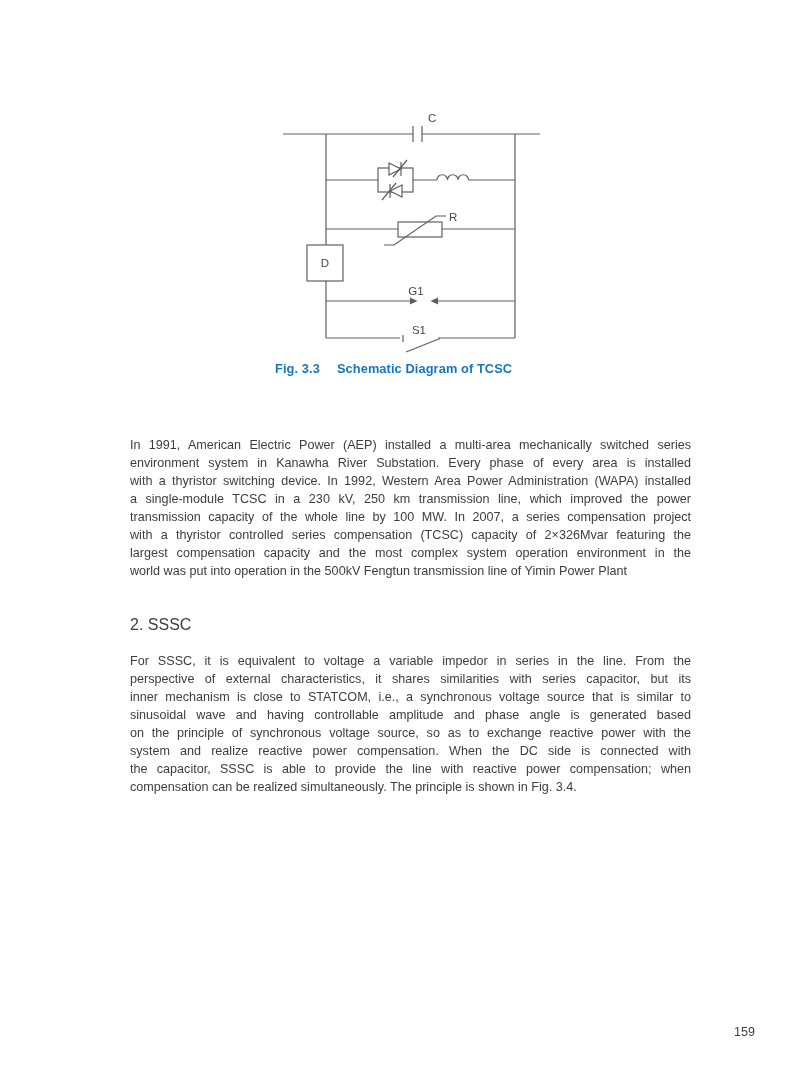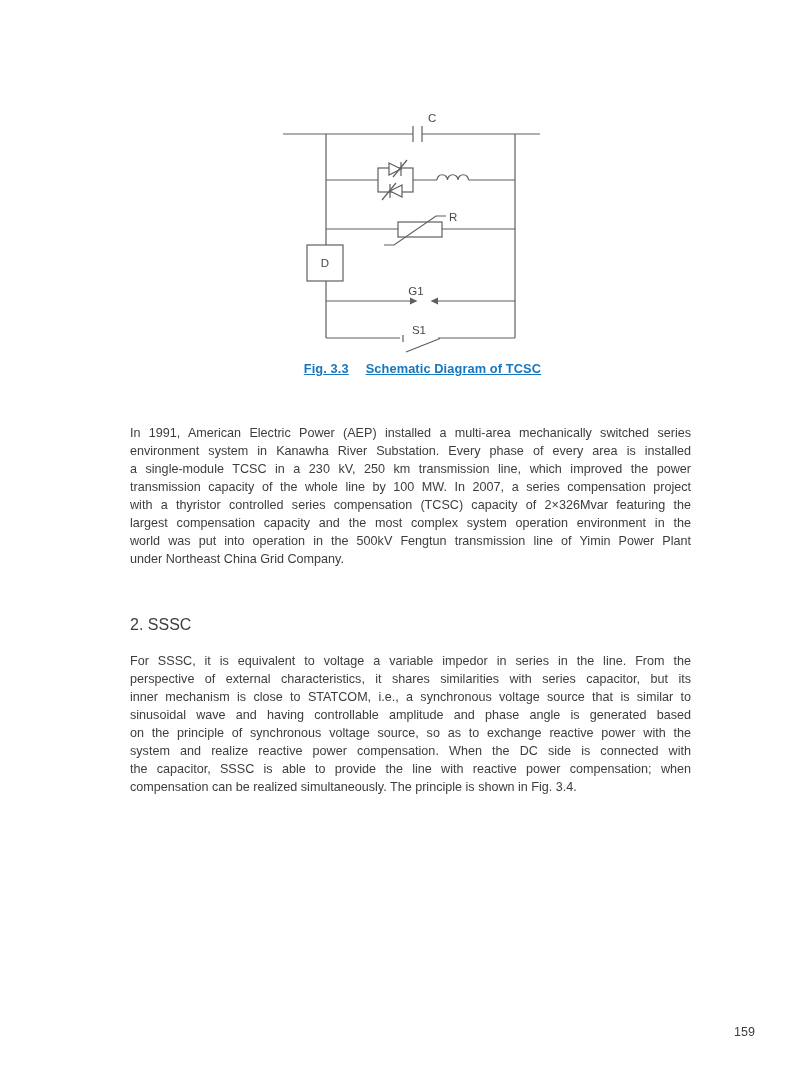--- a/index.html
+++ b/index.html
@@ -8,36 +8,35 @@
     width:793px; height:1077px;
     background:#ffffff;
     font-family:"Liberation Sans", sans-serif;
     color:#3d3d3d;
     overflow:hidden;
     margin:0 auto;
   }
   .schematic { position:absolute; left:270px; top:105px; }
   .schematic text { font-family:"Liberation Sans", sans-serif; }
   .figcaption {
-    position:absolute; left:261px; top:361px; width:280px;
-    text-align:right;
+    position:absolute; left:275px; top:361px; width:280px;
+    text-align:left;
     font-size:12.8px; font-weight:bold;
     color:#1577c0;
     letter-spacing:0.1px;
-    text-decoration:underline;
   }
   .figcaption .fignum { margin-right:17px; }
   .para {
     position:absolute; left:130px; width:561px;
     font-size:12.6px; line-height:18px;
     color:#3d3d3d;
   }
   .para .tline { text-align:justify; text-align-last:justify; }
   .para .tline:last-child { text-align-last:left; }
-  #para-history { top:424px; }
+  #para-history { top:436px; }
   .section-heading {
     position:absolute; left:130px; top:616px;
     font-size:16px; line-height:18px; color:#3d3d3d;
   }
   #para-sssc { top:652px; }
   .page-number {
     position:absolute; left:734px; top:1025px;
     font-size:12.5px; color:#3d3d3d;
   }
 </style>
@@ -95,26 +94,26 @@
     </g>
   </svg>
 
   <div class="figcaption">
     <span class="fignum">Fig. 3.3</span><span>Schematic Diagram of TCSC</span>
   </div>
 
   <div class="para" id="para-history">
       <div class="tline">In 1991, American Electric Power (AEP) installed a multi-area mechanically switched series</div>
       <div class="tline">environment system in Kanawha River Substation. Every phase of every area is installed</div>
+      <div class="tline">with a thyristor switching device. In 1992, Western Area Power Administration (WAPA) installed</div>
       <div class="tline">a single-module TCSC in a 230 kV, 250 km transmission line, which improved the power</div>
       <div class="tline">transmission capacity of the whole line by 100 MW. In 2007, a series compensation project</div>
       <div class="tline">with a thyristor controlled series compensation (TCSC) capacity of 2×326Mvar featuring the</div>
       <div class="tline">largest compensation capacity and the most complex system operation environment in the</div>
       <div class="tline">world was put into operation in the 500kV Fengtun transmission line of Yimin Power Plant</div>
-      <div class="tline">under Northeast China Grid Company.</div>
     </div>
 
   <div class="section-heading">2. SSSC</div>
 
   <div class="para" id="para-sssc">
       <div class="tline">For SSSC, it is equivalent to voltage a variable impedor in series in the line. From the</div>
       <div class="tline">perspective of external characteristics, it shares similarities with series capacitor, but its</div>
       <div class="tline">inner mechanism is close to STATCOM, i.e., a synchronous voltage source that is similar to</div>
       <div class="tline">sinusoidal wave and having controllable amplitude and phase angle is generated based</div>
       <div class="tline">on the principle of synchronous voltage source, so as to exchange reactive power with the</div>

